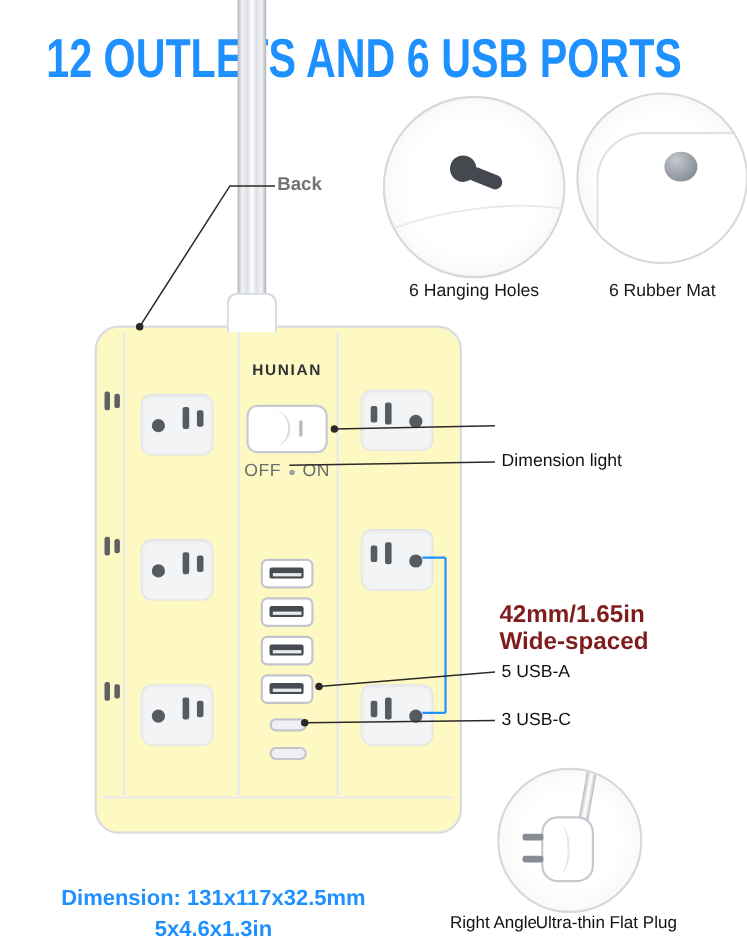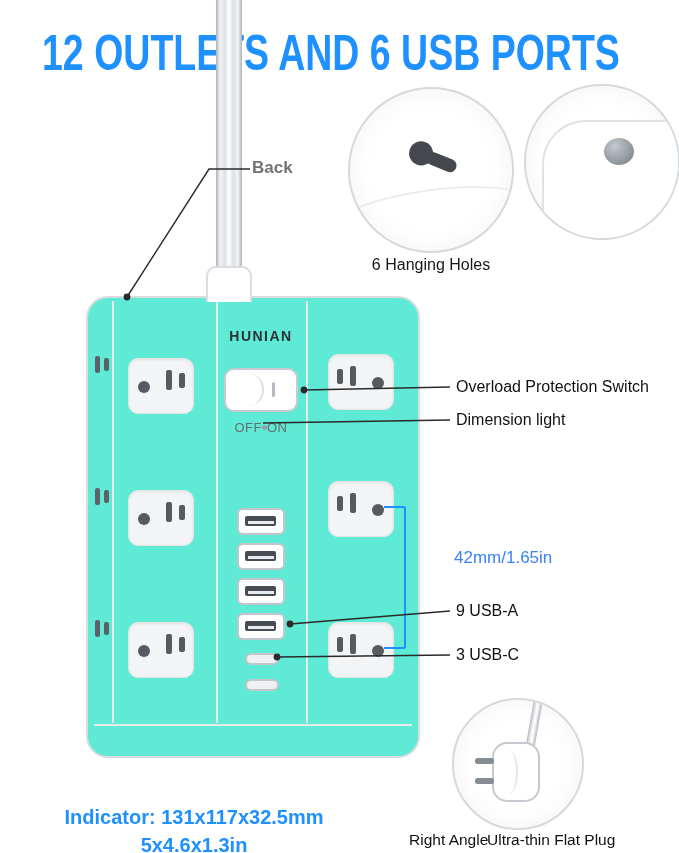--- a/index.html
+++ b/index.html
@@ -12,21 +12,21 @@
            color:#1E90FF; white-space:nowrap; letter-spacing:0;
            transform:scaleX(0.75); transform-origin:left top; }
 
   
   .cord { position:absolute; left:216px; top:0; width:26px; height:280px; z-index:1;
           background:linear-gradient(90deg,#aeb3b9 0%,#f2f4f6 16%,#dde0e4 34%,#ffffff 50%,#dde0e4 66%,#f2f4f6 84%,#aeb3b9 100%); }
   .strain { position:absolute; left:206px; top:266px; width:46px; height:36px; background:#fff;
             border:2px solid #d9dce1; border-bottom:none; border-radius:10px 10px 0 0; z-index:3; }
 
   
-  .device { position:absolute; left:86px; top:296px; width:334px; height:462px; background:#5eead4;
+  .device { position:absolute; left:86px; top:296px; width:334px; height:462px; background:#fef9c3;
             border:2px solid #d8dce1; border-radius:22px; z-index:2; }
   .vline { position:absolute; top:3px; width:2px; height:422px; background:#e7e9ec; }
   .vline.side { left:24px; }
   .vline.d1 { left:128px; }
   .vline.d2 { left:218px; }
   .baseline { position:absolute; left:6px; right:6px; top:426px; height:2px; background:#e7e9ec; }
 
   .side-group { position:absolute; left:5px; width:18px; height:34px; }
   .sslot { position:absolute; width:4.5px; border-radius:2px; background:#5d6167; }
   .sslot.a { left:2px; top:0; height:17px; }
@@ -44,21 +44,21 @@
   .brand { position:absolute; left:128px; top:30px; width:90px; text-align:center; font-size:14px;
            font-weight:700; letter-spacing:1.5px; color:#2e3136; }
 
   .switch { position:absolute; left:136px; top:70px; width:74px; height:44px; background:#fff;
             border:2.5px solid #c7cbd1; border-radius:10px; }
   .switch::before { content:""; position:absolute; left:6px; top:3px; width:30px; height:33px;
                     border-right:2px solid #d9dce0; border-radius:50%; }
   .switch::after { content:""; position:absolute; left:46px; top:12px; width:2.5px; height:15px;
                    background:#b6bac0; border-radius:2px; }
   .offon { position:absolute; left:134px; top:122px; width:78px; display:flex; align-items:center;
-           justify-content:center; font-size:13px; color:#686d73; letter-spacing:.5px; }
+           justify-content:space-between; font-size:16px; color:#686d73; letter-spacing:.5px; }
   .ind { width:5px; height:5px; border-radius:50%; background:#9aa0a7; }
 
   .usba { position:absolute; left:149px; width:48px; height:27px; border:2px solid #c2c6cc;
           border-radius:6px; background:#fff; }
   .usba .us { position:absolute; left:6px; top:6px; width:31px; height:10px; background:#474c53; border-radius:2px; }
   .usba .us::after { content:""; position:absolute; left:2.5px; bottom:2px; width:26px; height:3.5px; background:#e7eaee; }
   .usbc { position:absolute; left:157px; width:34px; height:12px; border:2px solid #c2c6cc;
           border-radius:7px; background:#eef0f3; }
 
   
@@ -93,22 +93,22 @@
   .lab { position:absolute; font-size:16px; color:#111; z-index:11; white-space:nowrap; }
   .inset-label { position:absolute; font-size:16px; color:#15181c; text-align:center; z-index:11; }
   .inset-label.holes { left:347px; top:256px; width:168px; }
   .inset-label.mat   { left:525px; top:256px; width:154px; }
   .back { position:absolute; left:252px; top:158px; font-size:17px; font-weight:600; color:#737373; z-index:11; }
   .lab.overload  { left:456px; top:378px; }
   .lab.indicator { left:456px; top:411px; }
   .lab.softlight { left:456px; top:434px; }
   .lab.usba-lab  { left:456px; top:602px; }
   .lab.usbc-lab  { left:456px; top:646px; }
-  .spacing { position:absolute; left:454px; top:545px; font-size:17px; line-height:25px;
-             color:#3b82f6; font-weight:400; z-index:11; }
+  .spacing { position:absolute; left:454px; top:545px; font-size:22px; line-height:25px;
+             color:#7f1d1d; font-weight:700; z-index:11; }
   .dims { position:absolute; left:36px; top:803px; width:316px; text-align:center; color:#1E90FF;
           font-weight:700; font-size:20px; line-height:28px; z-index:11; }
   .plug-lab { position:absolute; top:831px; font-size:15.5px; color:#111; z-index:11; white-space:nowrap; }
   .plug-lab.ra { left:397px;margin-left:12px; }
   .plug-lab.fp { left:487px; }
 
   
   .lines { position:absolute; left:0; top:0; z-index:10; pointer-events:none; }
 </style>
 </head>
@@ -128,20 +128,21 @@
       <i class="kslot"></i>
     </div>
   </div>
   <div class="inset-label holes">6 Hanging Holes</div>
 
   <div class="inset mat">
     <div class="plate">
       <i class="foot"></i>
     </div>
   </div>
+  <div class="inset-label mat">6 Rubber Mat</div>
 
   <div class="device">
     <div class="vline side"></div>
     <div class="vline d1"></div>
     <div class="vline d2"></div>
     <div class="baseline"></div>
 
     <div class="side-group" style="top:58px">
         <i class="sslot a"></i>
         <i class="sslot b"></i>
@@ -230,29 +231,29 @@
     <path d="M384 507 H405 M384 648 H405 M405 507 V648" fill="none" stroke="#1E90FF" stroke-width="2"></path>
 
     <line x1="290" y1="624" x2="450" y2="611" stroke="#2a2a2a" stroke-width="1.4"></line>
     <circle cx="290" cy="624" r="3.4" fill="#2a2a2a"></circle>
 
     <line x1="277" y1="657" x2="450" y2="655" stroke="#2a2a2a" stroke-width="1.4"></line>
     <circle cx="277" cy="657" r="3.4" fill="#2a2a2a"></circle>
   </svg>
 
   <div class="back">Back</div>
-  <div class="lab overload">Overload Protection Switch</div>
   <div class="lab indicator">Dimension light</div>
   <div class="spacing">
     <div>42mm/1.65in</div>
-  </div>
-  <div class="lab usba-lab">9 USB-A</div>
+    <div>Wide-spaced</div>
+  </div>
+  <div class="lab usba-lab">5 USB-A</div>
   <div class="lab usbc-lab">3 USB-C</div>
 
   <div class="dims">
-    <div>Indicator: 131x117x32.5mm</div>
+    <div>Dimension: 131x117x32.5mm</div>
     <div>5x4.6x1.3in</div>
   </div>
 
   <div class="plug-lab ra">Right Angle</div>
   <div class="plug-lab fp">Ultra-thin Flat Plug</div>
 
 </div>
 
 </body></html>

